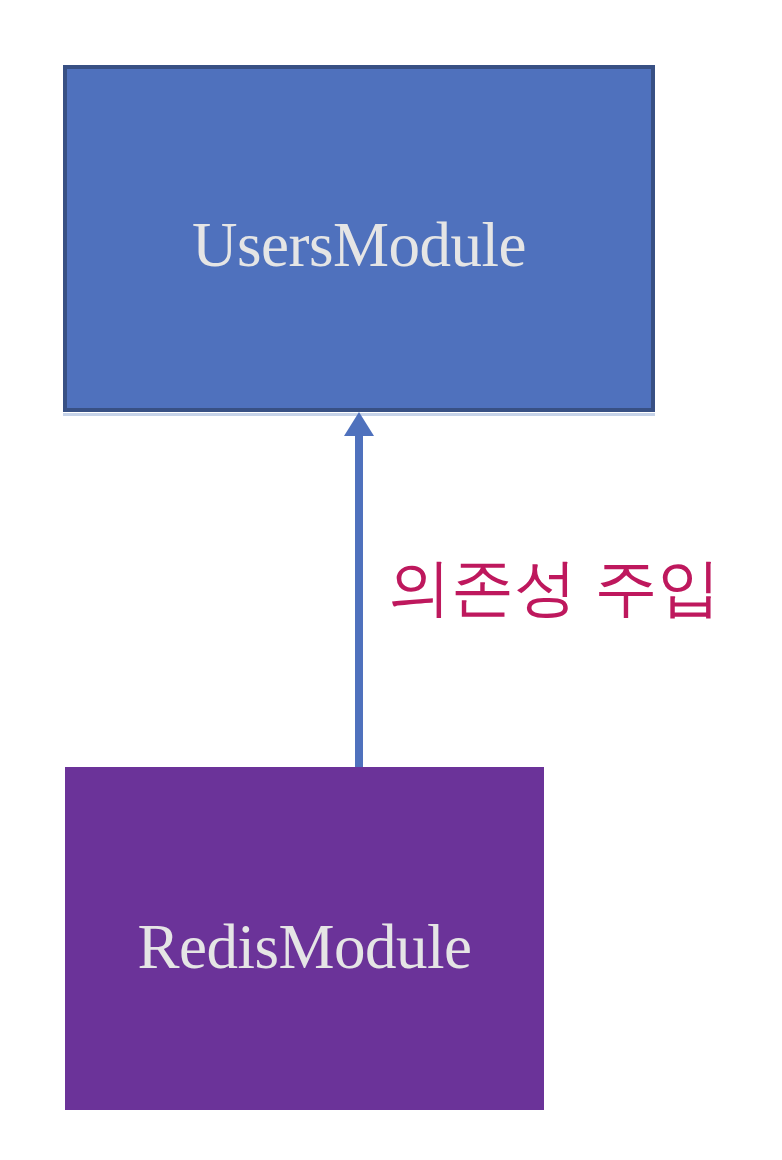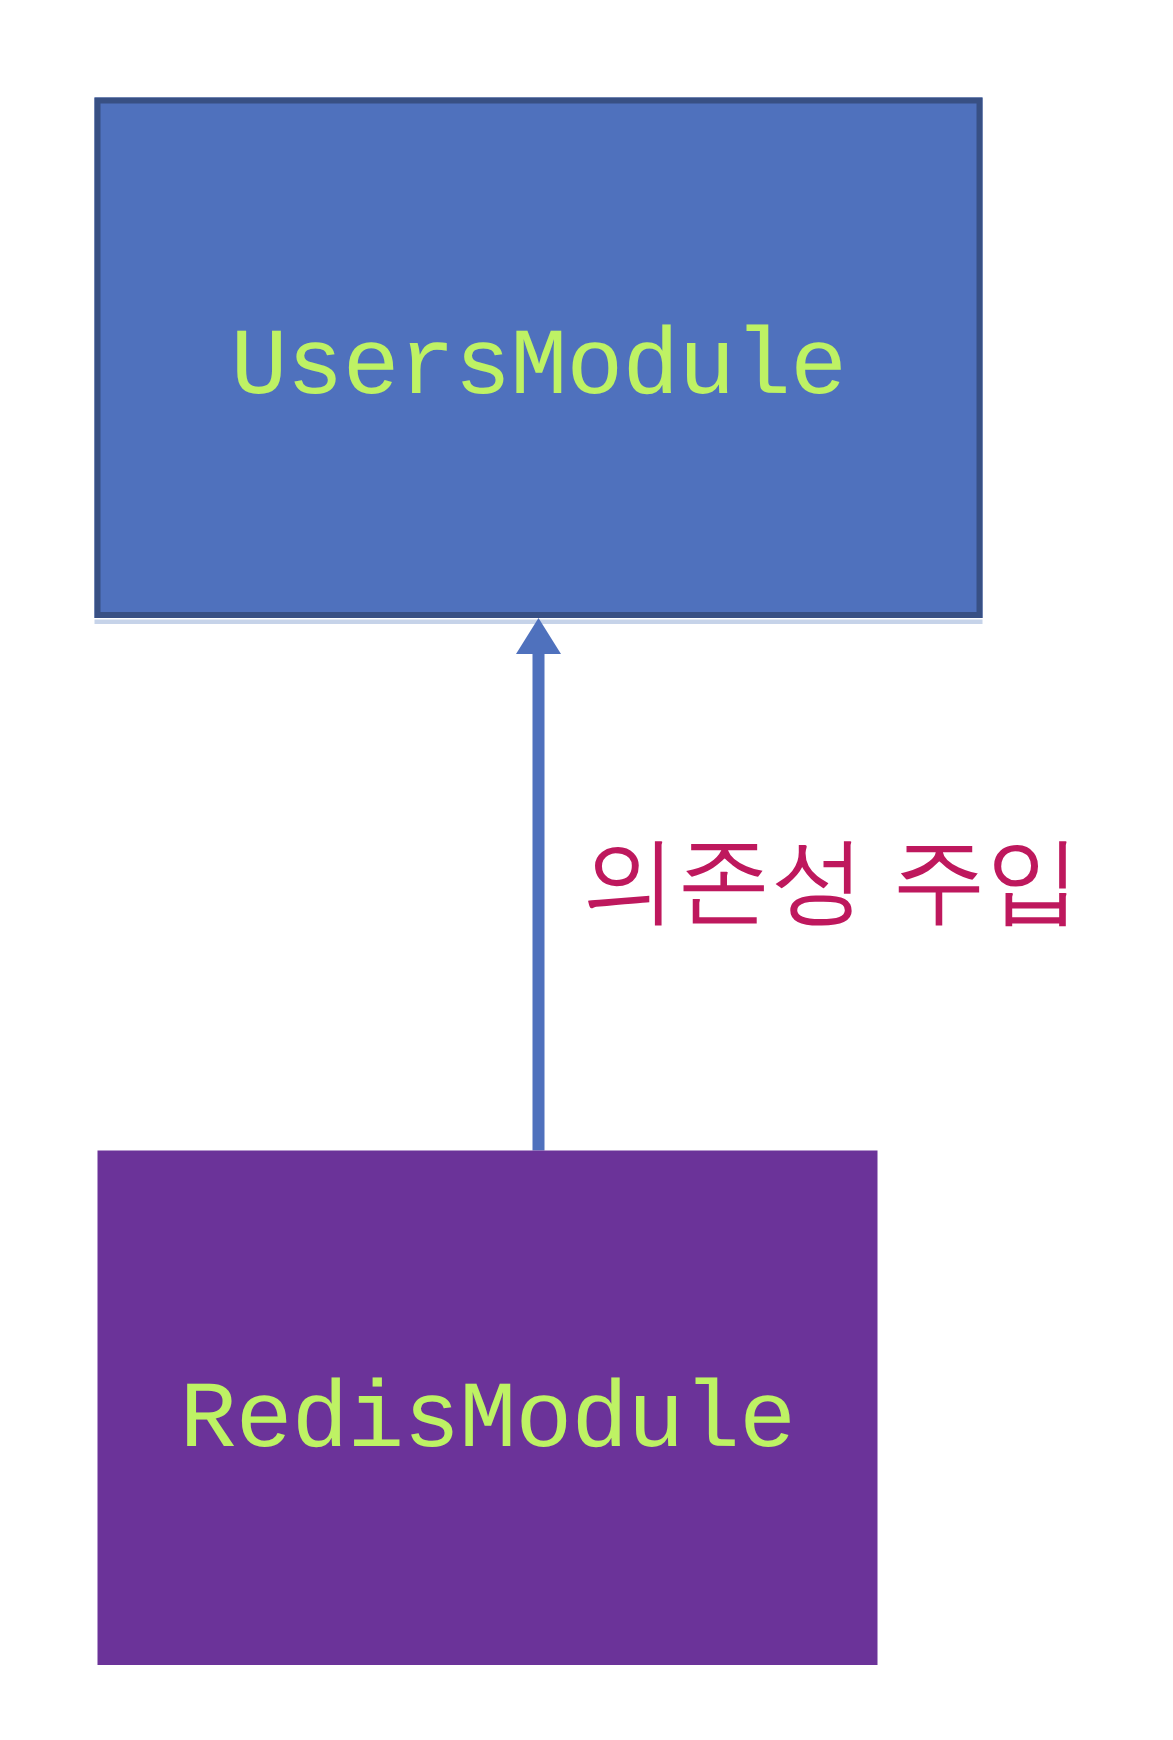--- a/index.html
+++ b/index.html
@@ -20,22 +20,22 @@
 
   
   .node {
     position: absolute;
     box-sizing: border-box;
     display: flex;
     align-items: center;
     justify-content: center;
   }
   .node-label {
-    color: #bef264;
-    font-family: Liberation Mono, monospace;
+    color: #e5e5e5;
+    font-family: Liberation Serif, serif;
     font-weight: 400;
     letter-spacing: -0.5px;
     white-space: nowrap;
     line-height: 1;
     margin-top: 17px;
   }
 
   #node-users {
     left: 63px;
     top: 65px;
@@ -54,21 +54,21 @@
     left: 63px;
     top: 413px;
     width: 592px;
     height: 3px;
     background: #C6D3E9;
   }
 
   #node-redis {
     left: 65px;
     top: 767px;
-    width: 520px;
+    width: 479px;
     height: 343px;
     background: #6B3399;
     border: 0;
   }
   #node-redis .node-label {
     font-size: 63px;
   }
 
   
   #connector {

